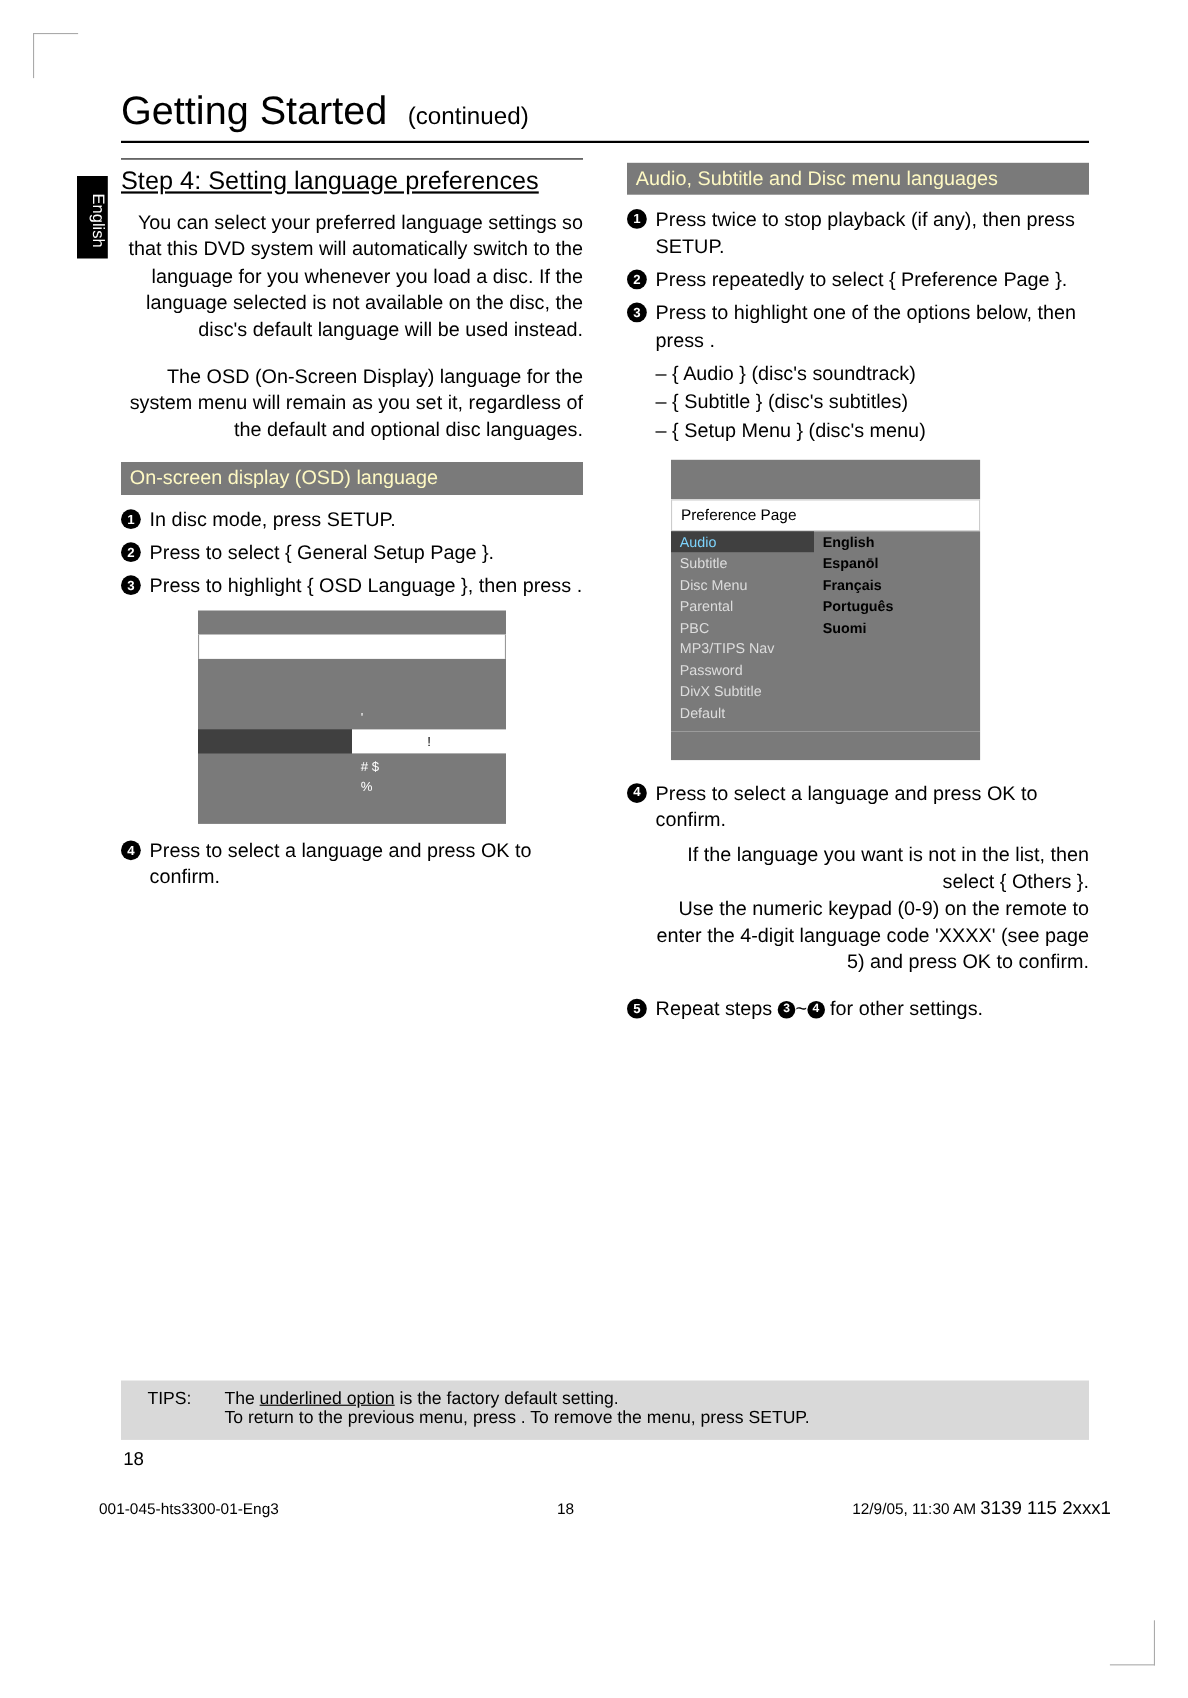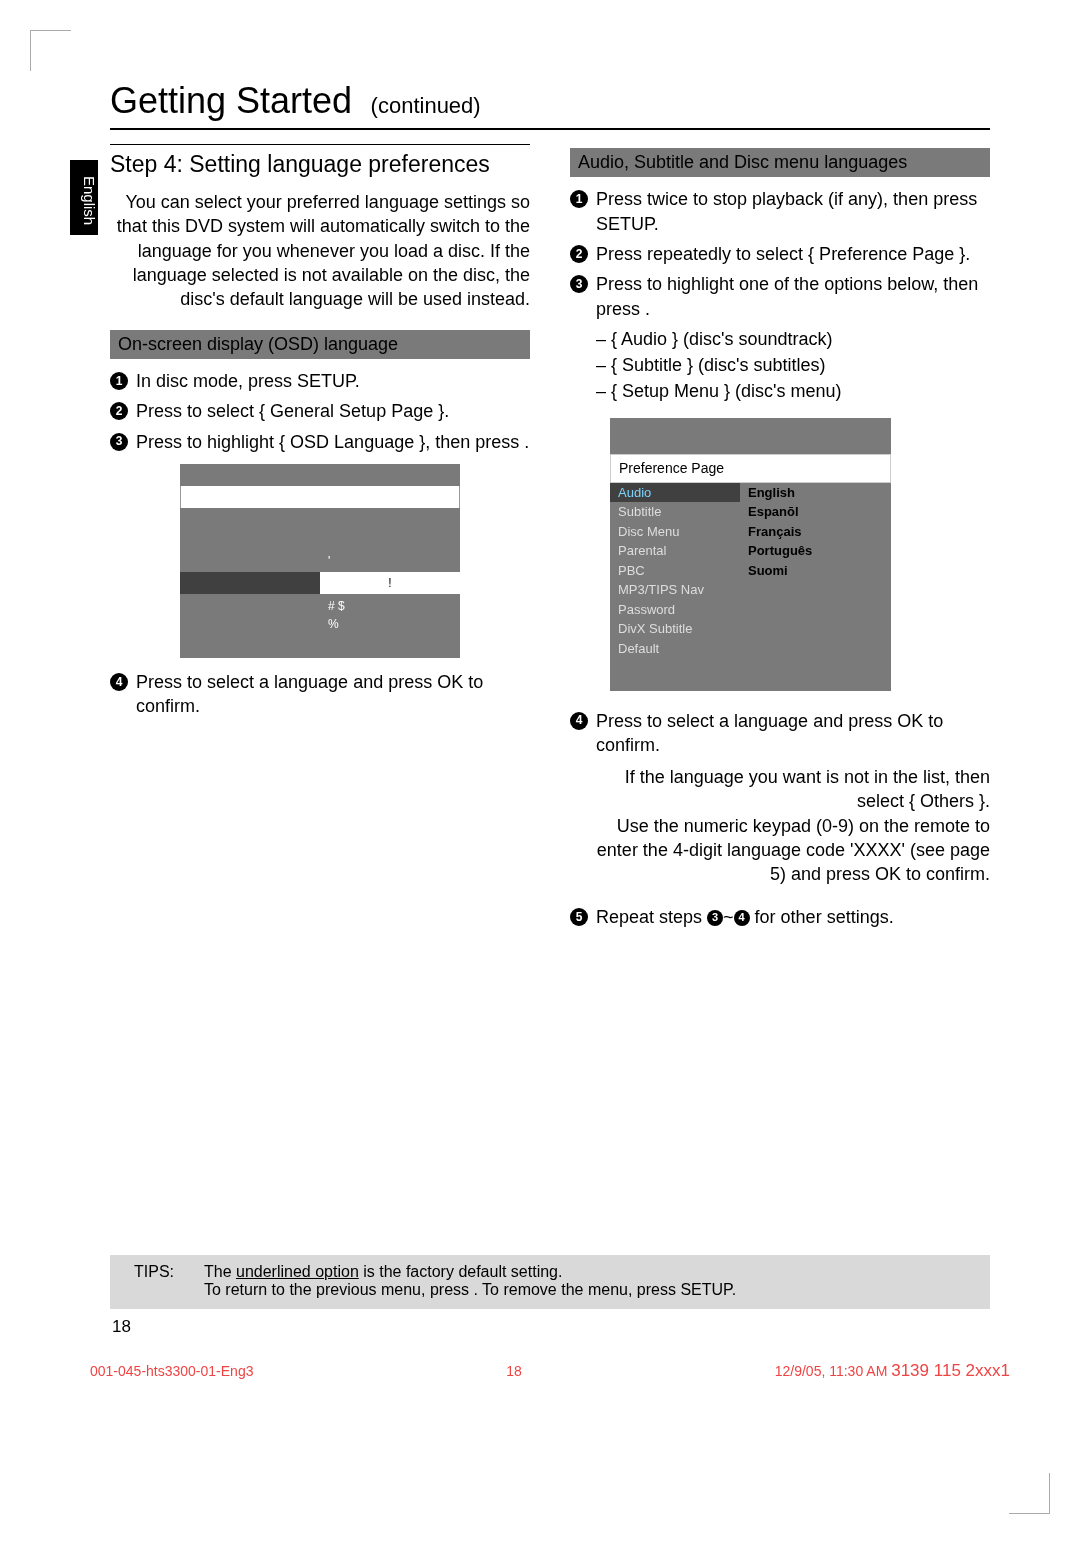--- a/index.html
+++ b/index.html
@@ -44,25 +44,26 @@
 
   .cols { display: flex; gap: 40px; }
   .col { width: 420px; font-size: 18px; line-height: 1.35; }
 
   .subheader {
     border-top: 1px solid #000;
     padding-top: 4px;
     font-size: 23px;
     font-weight: 300;
     margin-bottom: 10px;
+    text-decoration: underline;
   }
   .para { margin-bottom: 18px; text-align: right; }
   .bar {
     background: #7a7a7a;
-    color: #000000;
+    color: #fef9c3;
     padding: 3px 8px;
     font-size: 18px;
     margin-bottom: 10px;
     line-height: 1.3;
   }
   .numitem { display: flex; margin-bottom: 6px; }
   .numitem .num {
     background: #000; color: #fff; width: 18px; height: 18px; border-radius: 50%;
     font-size: 12px; display: inline-flex; align-items: center; justify-content: center;
     flex-shrink: 0; margin-top: 3px; margin-right: 8px; font-weight: bold;
@@ -103,21 +104,21 @@
     display: flex;
   }
   .tips .lbl { width: 70px; flex-shrink:0; }
   .tips .body { flex:1; }
   .tips .uline { text-decoration: underline; }
 
   .pagenum { font-size: 17px; margin-top: 8px; margin-left: 2px; }
 
   .footer {
     display:flex; justify-content: space-between; align-items:center;
-    width: 920px; margin: 24px 0 0 90px; font-size: 14px; color:#ef4444;
+    width: 920px; margin: 24px 0 0 90px; font-size: 14px; color:#000000;
   }
   .footer .right { font-size: 14px; }
   .footer .right .big { font-size: 17px; font-weight: 300; }
 
   .numtiny {
     background:#000; color:#fff; width:16px; height:16px; border-radius:50%;
     display:inline-flex; align-items:center; justify-content:center; font-size:11px; font-weight:bold;
     vertical-align: middle;
   }
 </style>
@@ -133,20 +134,21 @@
   <div class="header">
     <span class="h1">Getting Started</span>
     <span class="h1sub">(continued)</span>
   </div>
 
   <div class="cols">
 
     <div class="col">
       <div class="subheader">Step 4: Setting language preferences</div>
       <div class="para">You can select your preferred language settings so that this DVD system will automatically switch to the language for you whenever you load a disc.  If the language selected is not available on the disc, the disc's default language will be used instead.</div>
+      <div class="para">The OSD (On-Screen Display) language for the system menu will remain as you set it, regardless of the default and optional disc languages.</div>
       <div class="bar">On-screen display (OSD) language</div>
 
       <div class="numitem">
           <span class="num">1</span>
           <span class="txt">In disc mode, press SETUP.</span>
         </div>
       <div class="numitem">
           <span class="num">2</span>
           <span class="txt">Press     to select { General Setup Page }.</span>
         </div>

